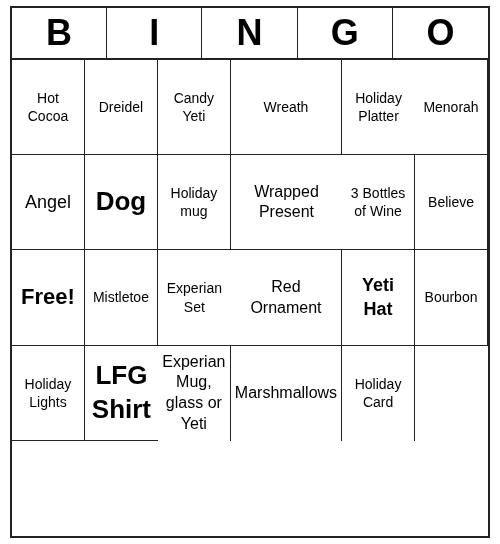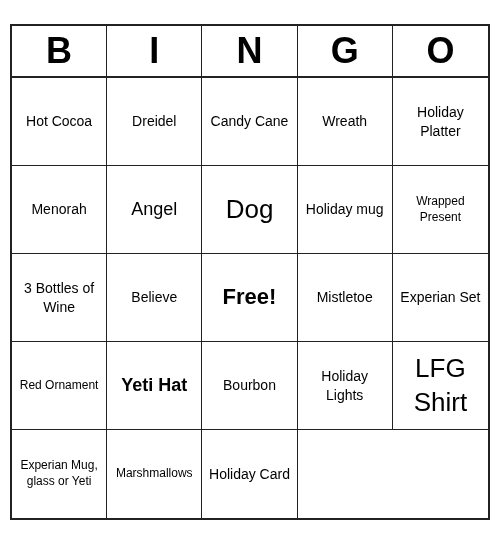--- a/index.html
+++ b/index.html
@@ -29,21 +29,21 @@
       font-size: 36px;
       font-weight: bold;
       padding: 4px 0;
       border-right: 1px solid #222;
     }
     .bingo-header-cell:last-child {
       border-right: none;
     }
     .bingo-grid {
       display: grid;
-      grid-template-columns: repeat(5, 1fr);
+      grid-template-columns: repeat(6, 1fr);
       grid-template-rows: repeat(5, 1fr);
       border-radius: 30px;
     }
     .bingo-cell {
       border-right: 1px solid #222;
       border-bottom: 1px solid #222;
       display: flex;
       align-items: center;
       justify-content: center;
       text-align: center;
@@ -62,45 +62,45 @@
     .bingo-cell.free {
       font-size: 22px;
       font-weight: bold;
     }
     .bingo-cell.large-text {
       font-size: 18px;
       font-weight: normal;
     }
     .bingo-cell.xlarge-text {
       font-size: 26px;
-      font-weight: normal;
+      font-weight: bold;
     }
     .bingo-cell.medium-text {
       font-size: 18px;
       font-weight: bold;
     }
     .bingo-cell.small-text {
-      font-size: 12px;
+      font-size: 16px;
     }
   </style>
 </head>
 <body>
 
 <div class="bingo-card">
   <div class="bingo-header">
   <div class="bingo-header-cell">B</div>
       <div class="bingo-header-cell">I</div>
       <div class="bingo-header-cell">N</div>
       <div class="bingo-header-cell">G</div>
       <div class="bingo-header-cell">O</div>
     </div>
   <div class="bingo-grid">
   <div class="bingo-cell">Hot Cocoa</div>
       <div class="bingo-cell">Dreidel</div>
-      <div class="bingo-cell">Candy Cane</div>
+      <div class="bingo-cell">Candy Yeti</div>
       <div class="bingo-cell">Wreath</div>
       <div class="bingo-cell">Holiday Platter</div>
       <div class="bingo-cell">Menorah</div>
       <div class="bingo-cell large-text">Angel</div>
       <div class="bingo-cell xlarge-text">Dog</div>
       <div class="bingo-cell">Holiday mug</div>
       <div class="bingo-cell small-text">Wrapped Present</div>
       <div class="bingo-cell">3 Bottles of Wine</div>
       <div class="bingo-cell">Believe</div>
       <div class="bingo-cell free">Free!</div>

